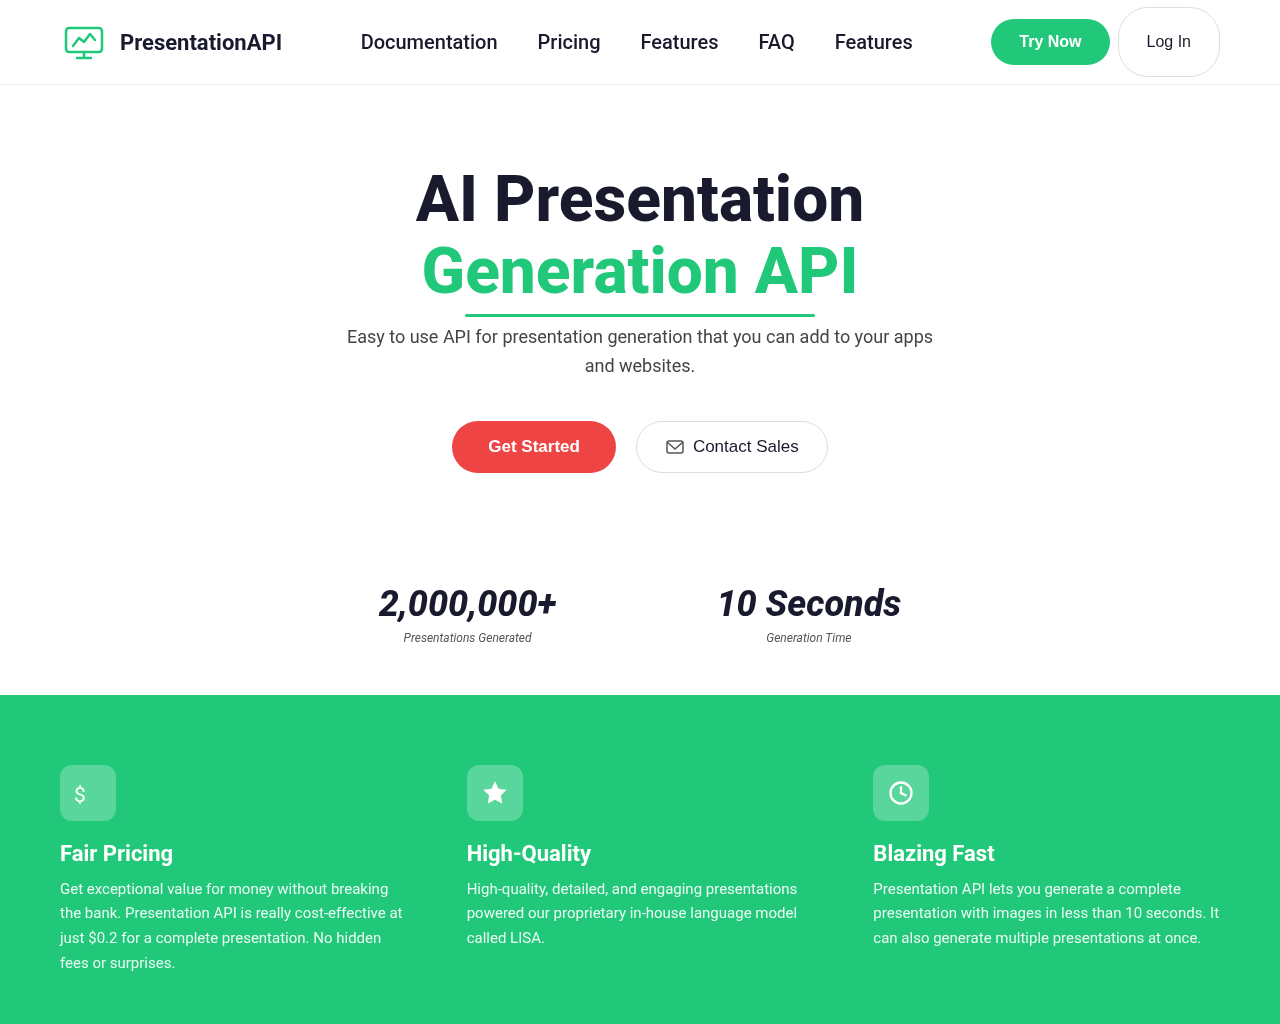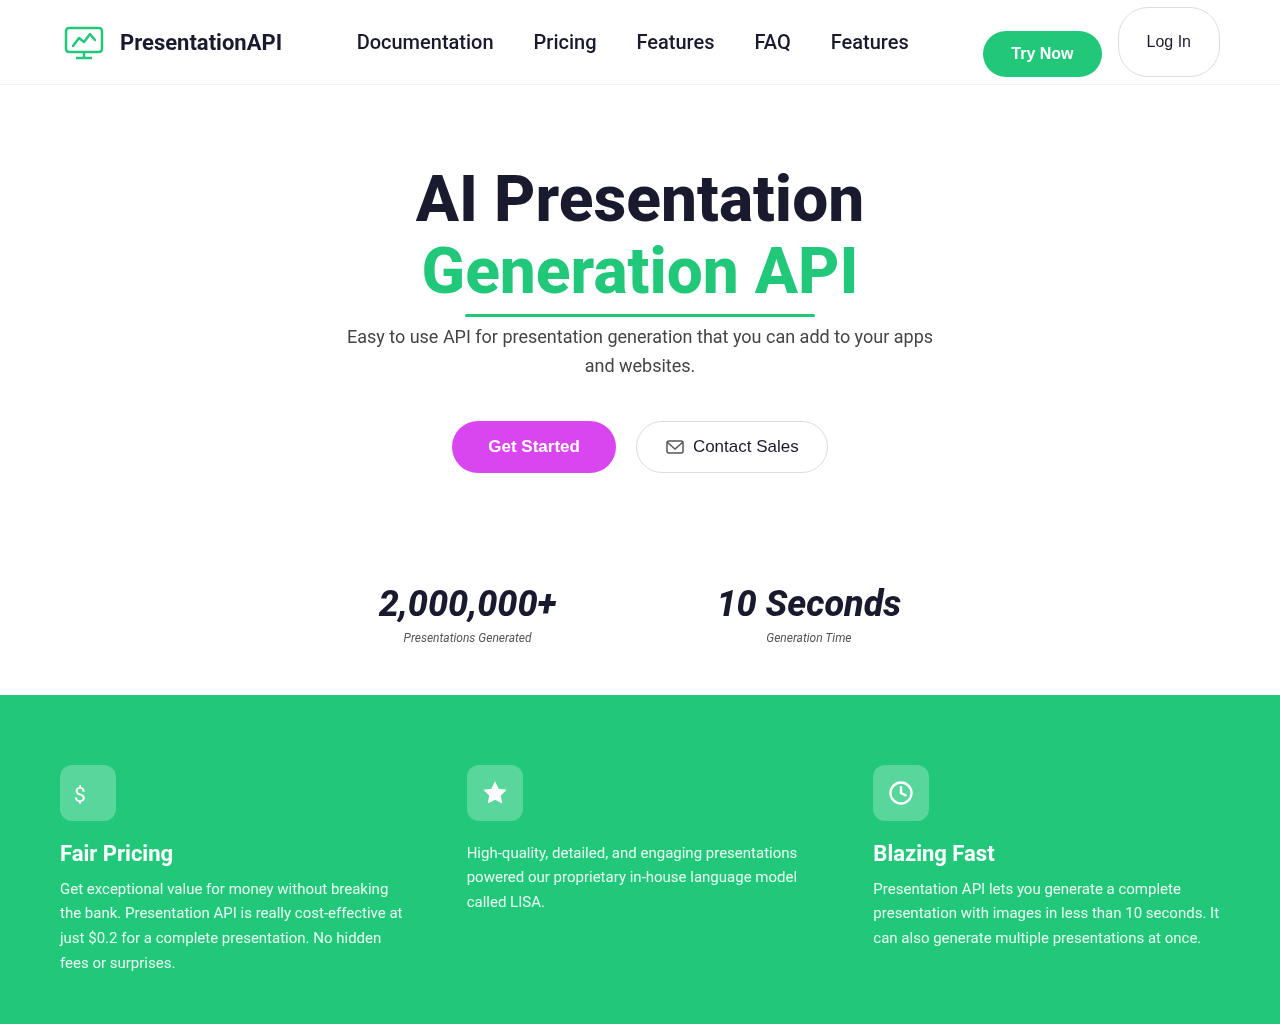--- a/index.html
+++ b/index.html
@@ -43,22 +43,22 @@
       list-style: none;
     }
     .nav-links a {
       text-decoration: none;
       color: #1a1a2e;
       font-size: 20px;
       font-weight: 500;
     }
     .nav-actions {
       display: flex;
-      align-items: flex-end;
-      gap: 16px;
+      align-items: center;
+      gap: 8px;
     }
     .btn-try-now {
       background: #22c87a;
       color: #fff;
       border: none;
       border-radius: 30px;
       padding: 14px 28px;
       font-size: 16px;
       font-weight: 600;
       cursor: pointer;
@@ -114,21 +114,21 @@
       line-height: 1.6;
       max-width: 600px;
     }
     .hero-buttons {
       display: flex;
       gap: 20px;
       margin-top: 40px;
       align-items: center;
     }
     .btn-get-started {
-      background: #d946ef;
+      background: #ef4444;
       color: #fff;
       border: none;
       border-radius: 30px;
       padding: 16px 36px;
       font-size: 17px;
       font-weight: 600;
       cursor: pointer;
     }
     .btn-contact-sales {
       background: #fff;
@@ -281,20 +281,21 @@
     <div class="feature-title">Fair Pricing</div>
     <div class="feature-desc">Get exceptional value for money without breaking the bank. Presentation API is really cost-effective at just $0.2 for a complete presentation. No hidden fees or surprises.</div>
   </div>
 
   <div class="feature-card">
     <div class="feature-icon-box">
       <svg viewBox="0 0 24 24">
         <polygon points="12,2 15.09,8.26 22,9.27 17,14.14 18.18,21.02 12,17.77 5.82,21.02 7,14.14 2,9.27 8.91,8.26" fill="white"></polygon>
       </svg>
     </div>
+    <div class="feature-title">High-Quality</div>
     <div class="feature-desc">High-quality, detailed, and engaging presentations powered our proprietary in-house language model called LISA.</div>
   </div>
 
   <div class="feature-card">
     <div class="feature-icon-box">
       <svg viewBox="0 0 24 24">
         <circle cx="12" cy="12" r="9" fill="none" stroke="white" stroke-width="2"></circle>
         <line x1="12" y1="7" x2="12" y2="12" stroke="white" stroke-width="2" stroke-linecap="round"></line>
         <line x1="12" y1="12" x2="16" y2="14" stroke="white" stroke-width="2" stroke-linecap="round"></line>
       </svg>

